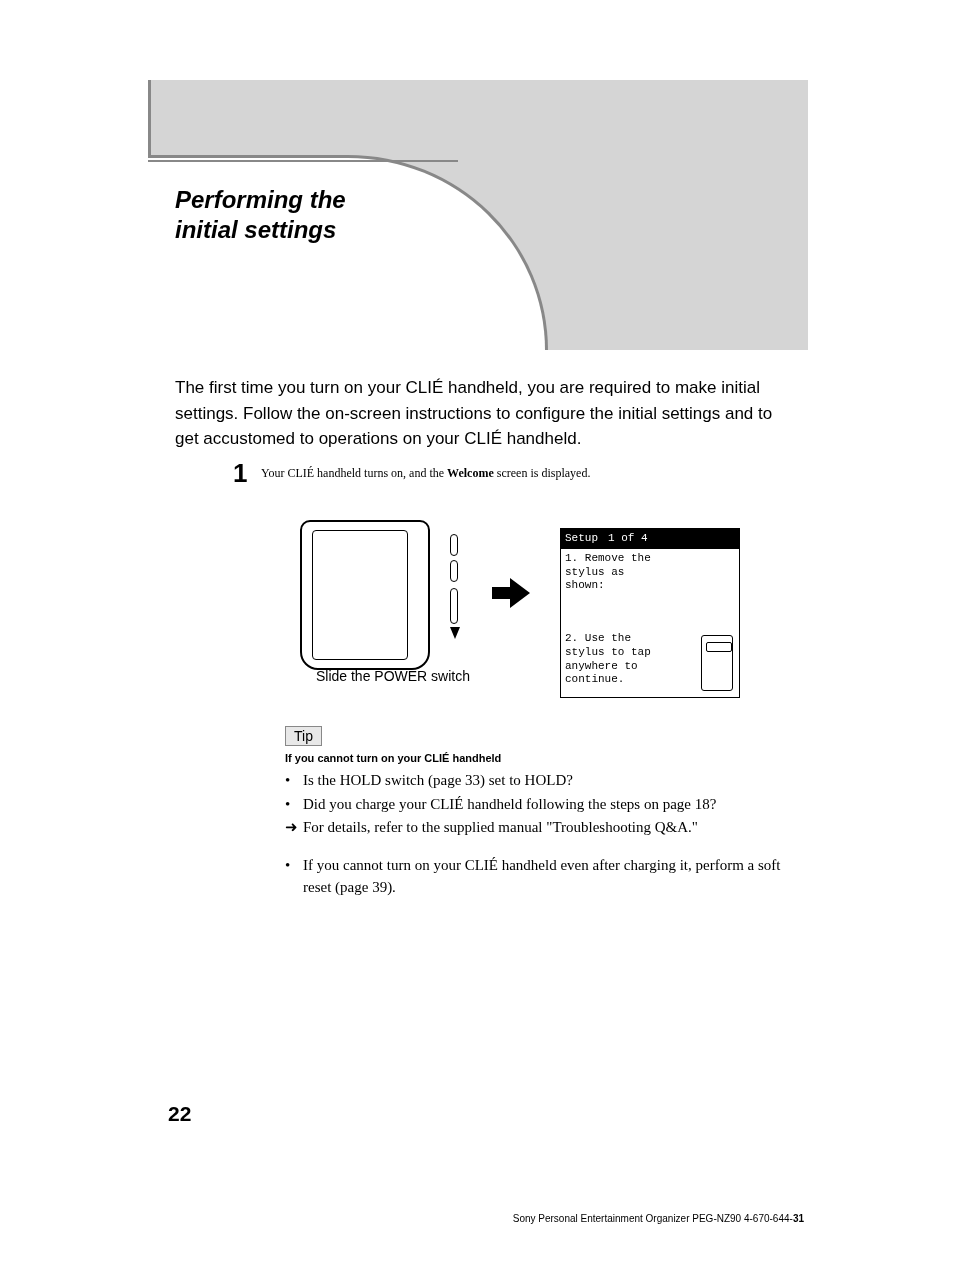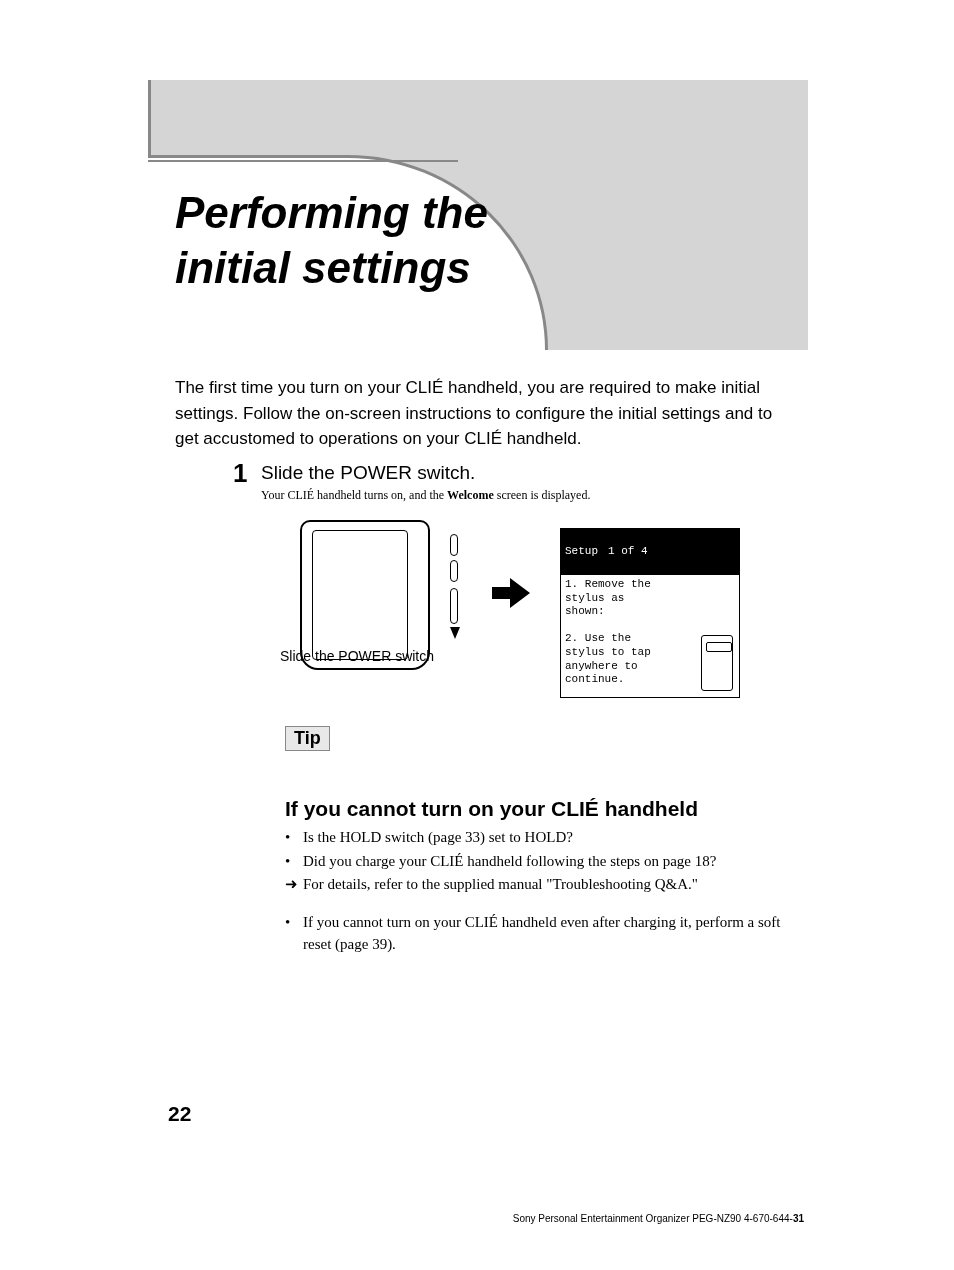--- a/index.html
+++ b/index.html
@@ -38,21 +38,21 @@
       width: 310px;
       height: 2px;
       background: #888;
     }
     .page-title {
       position: absolute;
       left: 175px;
       top: 185px;
       font-weight: bold;
       font-style: italic;
-      font-size: 44px;
+      font-size: 24px;
       line-height: 1.25;
       font-family: Arial, sans-serif;
     }
     .intro {
       position: absolute;
       left: 175px;
       top: 375px;
       width: 620px;
       font-size: 17px;
       line-height: 1.5;
@@ -130,24 +130,24 @@
       position: absolute;
       bottom: -16px; left: -1px;
       width: 0; height: 0;
       border-left: 5px solid transparent;
       border-right: 5px solid transparent;
       border-top: 12px solid #000;
     }
     .device-caption {
       position: absolute;
       left: 280px;
-      top: 648px;
+      top: 668px;
       width: 190px;
       font-size: 14px;
-      text-align: left;
+      text-align: right;
     }
     .big-arrow {
       position: absolute;
       left: 492px;
       top: 578px;
     }
     .setup-screen {
       position: absolute;
       left: 560px;
       top: 528px;
@@ -155,21 +155,21 @@
       height: 170px;
       border: 1.5px solid #000;
       background: #fff;
       font-family: "Courier New", monospace;
       font-size: 11px;
       line-height: 1.25;
     }
     .setup-titlebar {
       background: #000;
       color: #fff;
-      padding: 16px 4px;
+      padding: 3px 4px;
       font-size: 11px;
       font-family: "Courier New", monospace;
       display: flex;
       gap: 10px;
     }
     .setup-body {
       padding: 3px 4px;
     }
     .setup-body p { margin-bottom: 6px; }
     .setup-img {
@@ -192,30 +192,29 @@
     .tip-block {
       position: absolute;
       left: 285px;
       top: 726px;
       width: 500px;
     }
     .tip-label {
       display: inline-block;
       border: 1px solid #888;
       background: #e8e8e8;
-      font-weight: bold;
-      font-size: 18px;
+      font-weight: normal;
+      font-size: 14px;
       padding: 1px 8px;
       margin-bottom: 6px;
     }
     .tip-head {
       font-weight: bold;
-      font-size: 21px;
+      font-size: 11px;
       margin-bottom: 5px;
-      margin-top: 40px;
     }
     .tip-list {
       font-family: Georgia, "Times New Roman", serif;
       font-size: 15px;
       line-height: 1.5;
     }
     .tip-list .row { display: flex; margin-bottom: 1px; }
     .tip-list .bullet { width: 18px; flex: none; }
     .tip-list .gap { height: 14px; }
     .page-num {
@@ -242,21 +241,20 @@
 
 <h1 class="page-title">
   <span>Performing the</span><br>
   <span>initial settings</span>
 </h1>
 
 <p class="intro">The first time you turn on your CLIÉ handheld, you are required to make initial settings. Follow the on-screen instructions to configure the initial settings and to get accustomed to operations on your CLIÉ handheld.</p>
 
 <div class="step-block">
   <span class="step-num">1</span>
-  <div class="step-head">Slide the POWER switch.</div>
   <div class="step-body">
     <span>Your CLIÉ handheld turns on, and the </span><span class="bold">Welcome</span><span> screen is displayed.</span>
   </div>
 </div>
 
 <div class="device-fig">
   <div class="device-body">
     <div class="device-screen"></div>
   </div>
   <div class="device-side">

